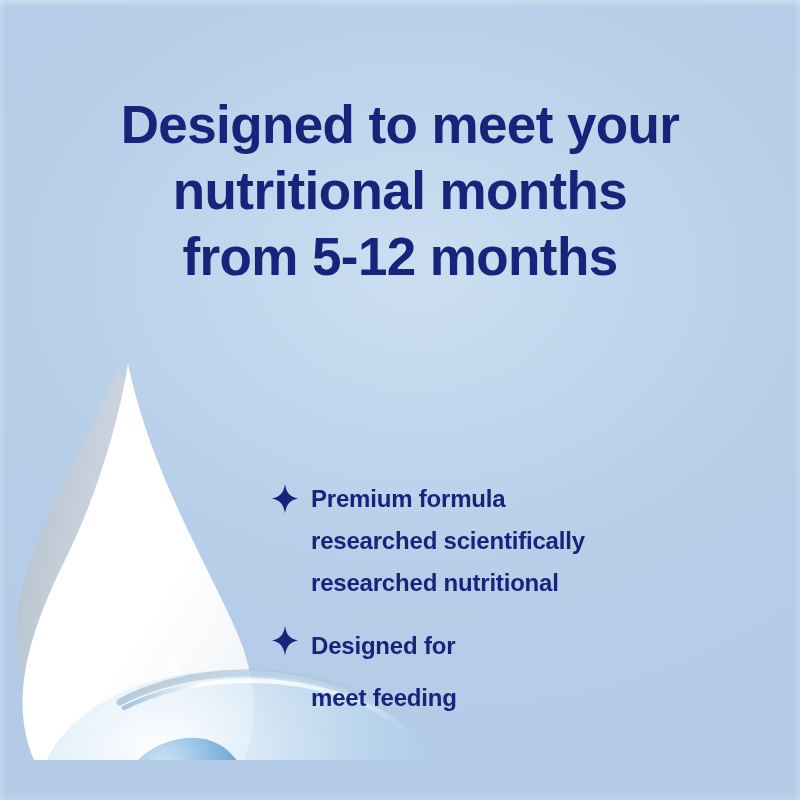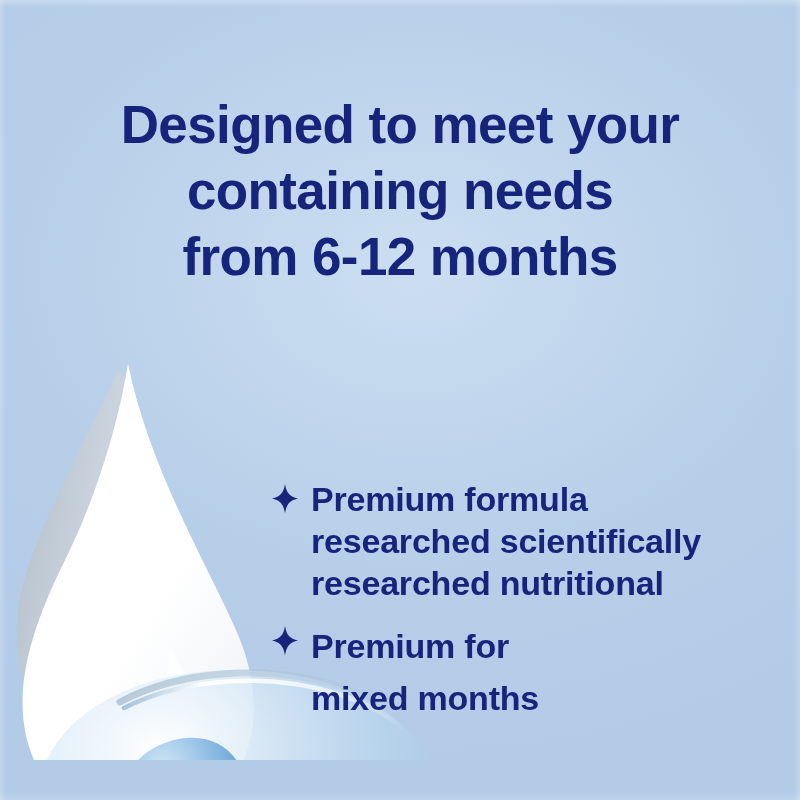--- a/index.html
+++ b/index.html
@@ -73,21 +73,21 @@
     position: absolute;
     left: 268px;
     top: 478px;
     width: 520px;
     color: #17247c;
   }
   .bullet-row {
     position: relative;
     display: flex;
     align-items: flex-start;
-    font-size: 34px;
+    font-size: 24px;
     font-weight: 700;
     letter-spacing: -0.2px;
   }
   .bullet-row + .bullet-row { margin-top: 16px; }
 
   .sparkle-icon {
     flex: 0 0 auto;
     width: 34px;
     height: 40px;
     margin-right: 9px;
@@ -255,22 +255,22 @@
                  C 392 372 424 400 436 434" fill="none" stroke="url(#gRimDark)" stroke-width="7" stroke-linecap="round" opacity="0.75"></path>
         <path d="M 124 378
                  C 184 348 268 342 338 364
                  C 388 380 418 406 430 438" fill="none" stroke="url(#gRim)" stroke-width="4.5" stroke-linecap="round"></path>
       </g>
     </svg>
   </div>
 
   <h1 id="headline">
     <span class="hl-line">Designed to meet your</span>
-    <span class="hl-line">containing needs</span>
-    <span class="hl-line">from 6-12 months</span>
+    <span class="hl-line">nutritional months</span>
+    <span class="hl-line">from 5-12 months</span>
   </h1>
 
   <ul id="bullets" style="list-style:none;margin:0;padding:0;">
 
     <li class="bullet-row">
       <span class="sparkle-icon">
         <svg width="34" height="40" viewBox="0 0 34 40" xmlns="http://www.w3.org/2000/svg">
           <path d="M17 5 C18.6 14.2 21.8 17.6 30 19.6 C21.8 21.6 18.6 25.0 17 34.2 C15.4 25.0 12.2 21.6 4 19.6 C12.2 17.6 15.4 14.2 17 5 Z" fill="#17247c"></path>
         </svg>
       </span>
@@ -281,20 +281,20 @@
       </span>
     </li>
 
     <li class="bullet-row loose">
       <span class="sparkle-icon">
         <svg width="34" height="40" viewBox="0 0 34 40" xmlns="http://www.w3.org/2000/svg">
           <path d="M17 5 C18.6 14.2 21.8 17.6 30 19.6 C21.8 21.6 18.6 25.0 17 34.2 C15.4 25.0 12.2 21.6 4 19.6 C12.2 17.6 15.4 14.2 17 5 Z" fill="#17247c"></path>
         </svg>
       </span>
       <span class="bullet-text">
-        <span class="bl">Premium for</span>
-        <span class="bl">mixed months</span>
+        <span class="bl">Designed for</span>
+        <span class="bl">meet feeding</span>
       </span>
     </li>
 
   </ul>
 
 </div>
 
 </body></html>

